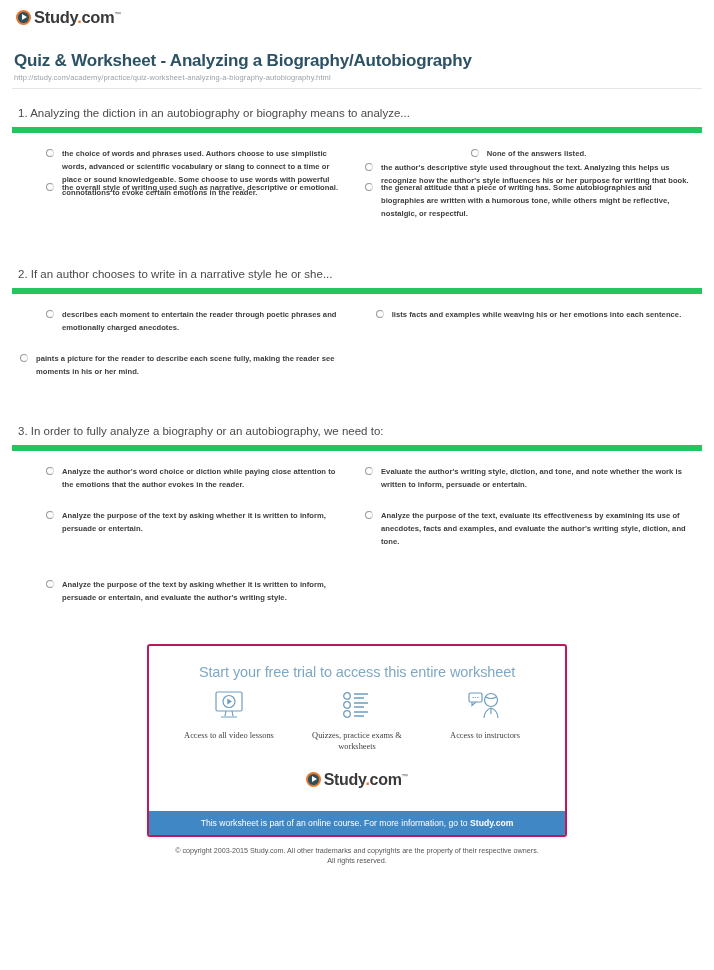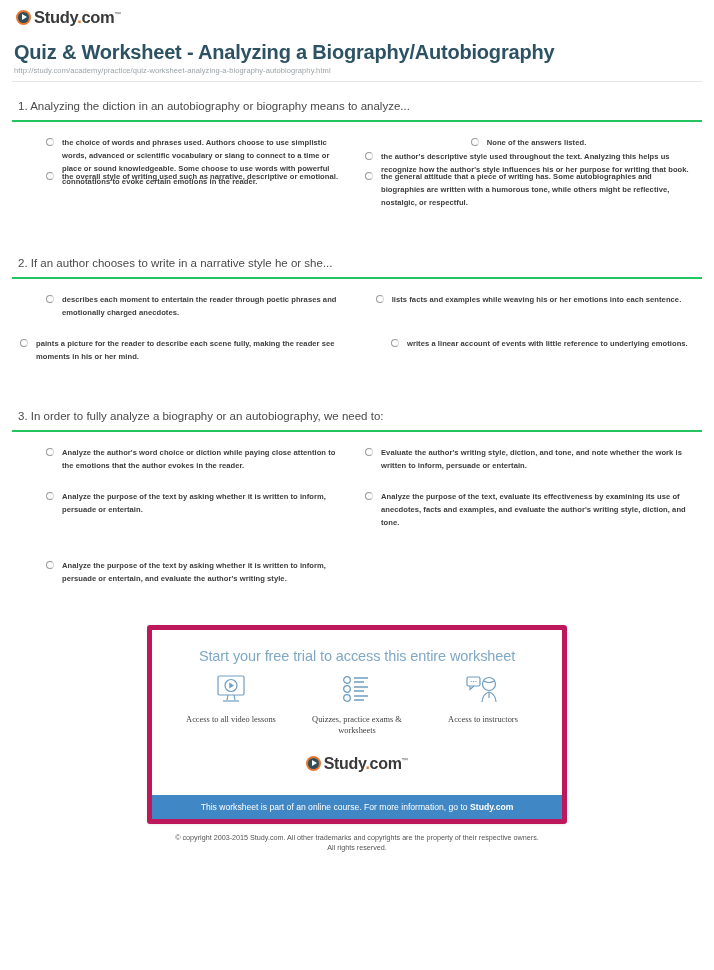--- a/index.html
+++ b/index.html
@@ -39,34 +39,34 @@
     border-bottom: 3.5px solid transparent;
   }
   .logo-text {
     font-size: 16.5px; font-weight: bold; letter-spacing: -0.3px;
     color: #3a3a3a;
   }
   .logo-text .dot { color: #e8772e; }
   .logo-text .tm { font-size: 7px; vertical-align: super; color: #777; }
 
   .title {
-    font-size: 20px; font-weight: bold; color: #2c5264;
-    margin: 8px 0 2px 2px; letter-spacing: -0.2px;
+    font-size: 17px; font-weight: bold; color: #2c5264;
+    margin: 18px 0 2px 2px; letter-spacing: -0.2px;
   }
   .url {
     font-size: 7.5px; color: #9aa3a8; margin: 0 0 6px 2px;
     letter-spacing: 0.1px;
   }
   .hr { height: 1px; background: #e3e6e8; margin: 2px 0 0 0; }
 
   
   .question-block { margin-top: 18px; }
   .q-text {
     font-size: 11.5px; color: #4a4a4a; padding: 0 0 8px 6px;
-    border-bottom: 2px solid #22c55e;
+    border-bottom: 6px solid #22c55e;
     font-weight: normal;
   }
   .answers {
     display: flex; flex-wrap: wrap;
     padding: 14px 0 0 0;
   }
   .answer {
     width: 50%;
     display: flex; align-items: flex-start;
     padding: 0 14px 18px 34px;
@@ -84,21 +84,21 @@
     font-size: 7.6px; line-height: 1.72;
     color: #3d3d3d; font-weight: bold;
     letter-spacing: 0.05px;
   }
 
   
   .promo-wrap { display: flex; justify-content: center; margin-top: 22px; }
   .promo {
     width: 420px;
     background: #fff;
-    border: 5px solid #be185d;
+    border: 2px solid #be185d;
     border-radius: 3px;
     box-shadow: 0 1px 3px rgba(0,0,0,0.07);
     overflow: hidden;
   }
   .promo-inner { padding: 18px 16px 10px; text-align: center; }
   .promo-title {
     font-size: 14.5px; color: #7fa8c4; font-weight: normal;
     margin-bottom: 7px; letter-spacing: -0.1px;
   }
   .promo-sub {
@@ -177,24 +177,20 @@
         <span class="radio"></span>
         <span class="answer-text">describes each moment to entertain the reader through poetic phrases and emotionally charged anecdotes.</span>
       </div>
       <div class="answer right">
         <span class="radio"></span>
         <span class="answer-text">lists facts and examples while weaving his or her emotions into each sentence.</span>
       </div>
       <div class="answer right" style="padding-bottom:22px">
         <span class="radio"></span>
         <span class="answer-text">paints a picture for the reader to describe each scene fully, making the reader see moments in his or her mind.</span>
-      </div>
-      <div class="answer">
-        <span class="radio"></span>
-        <span class="answer-text">writes a linear account of events with little reference to underlying emotions.</span>
       </div>
     </div>
   </div>
 
   <div class="question-block" style="margin-top:24px">
     <div class="q-text">3. In order to fully analyze a biography or an autobiography, we need to:</div>
     <div class="answers">
       <div class="answer">
         <span class="radio"></span>
         <span class="answer-text">Analyze the author's word choice or diction while paying close attention to the emotions that the author evokes in the reader.</span>

